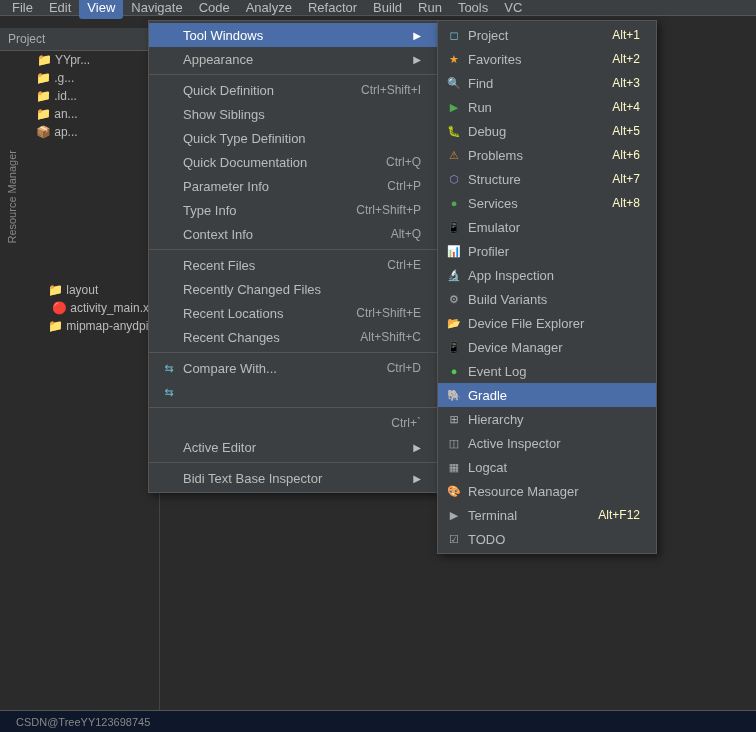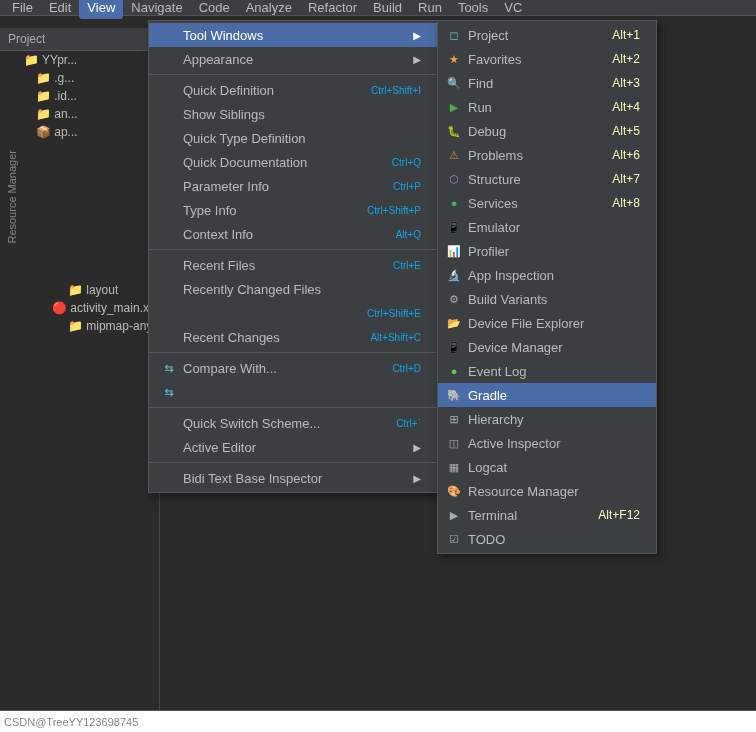--- a/index.html
+++ b/index.html
@@ -50,44 +50,44 @@
       color: #aaaaaa;
       border-bottom: 1px solid #555;
     }
     .panel-item {
       padding: 2px 8px 2px 16px;
       font-size: 12px;
       color: #bbbbbb;
       white-space: nowrap;
       overflow: hidden;
     }
-    .panel-item.indent1 { padding-left: 24px; }
+    .panel-item.indent1 { padding-left: 37px; }
     .panel-item.indent2 { padding-left: 36px; }
-    .panel-item.indent3 { padding-left: 68px; }
+    .panel-item.indent3 { padding-left: 48px; }
 
     
     .view-menu {
       background: #3c3f41;
       border: 1px solid #555;
       min-width: 290px;
       box-shadow: 3px 3px 8px rgba(0,0,0,0.5);
       padding: 2px 0;
     }
     .menu-item {
       display: flex;
       align-items: center;
       justify-content: space-between;
       padding: 4px 16px 4px 12px;
       cursor: pointer;
       white-space: nowrap;
       color: #bbbbbb;
     }
     .menu-item.active-item { background: #4a6da7; color: #ffffff; }
     .menu-item-label { flex: 1; }
-    .menu-item-shortcut { color: #0ea5e9; font-size: 10px; margin-left: 20px; }
+    .menu-item-shortcut { color: #a3a3a3; font-size: 12px; margin-left: 20px; }
     .menu-arrow { margin-left: 8px; font-size: 10px; }
     .menu-separator {
       height: 1px;
       background: #555;
       margin: 3px 0;
     }
     .menu-item-icon {
       width: 16px;
       height: 16px;
       margin-right: 6px;
@@ -154,25 +154,25 @@
     .icon-terminal { color: #aaaaaa; }
     .icon-todo { color: #aaaaaa; }
     .icon-compare { color: #6dbacf; }
 
     .bottom-status {
       position: absolute;
       bottom: 0;
       left: 0;
       right: 0;
       height: 22px;
-      background: #ffffff;
+      background: #0f172a;
       border-top: 1px solid #555;
       display: flex;
       align-items: center;
-      padding: 0 4px;
+      padding: 0 16px;
       font-size: 11px;
       color: #888;
     }
   </style>
 </head>
 <body>
 
 <div class="menu-bar">
   <span class="menu-bar-item">File</span>
   <span class="menu-bar-item">Edit</span>
@@ -269,20 +269,21 @@
       <span class="menu-item-shortcut">Ctrl+E</span>
     </div>
 
     <div class="menu-item">
       <span class="menu-item-icon"></span>
       <span class="menu-item-label">Recently Changed Files</span>
     </div>
 
     <div class="menu-item">
       <span class="menu-item-icon"></span>
+      <span class="menu-item-label">Recent Locations</span>
       <span class="menu-item-shortcut">Ctrl+Shift+E</span>
     </div>
 
     <div class="menu-item">
       <span class="menu-item-icon"></span>
       <span class="menu-item-label">Recent Changes</span>
       <span class="menu-item-shortcut">Alt+Shift+C</span>
     </div>
 
     <div class="menu-separator"></div>
@@ -294,21 +295,20 @@
     </div>
 
     <div class="menu-item">
       <span class="menu-item-icon icon-compare">⇆</span>
     </div>
 
     <div class="menu-separator"></div>
 
     <div class="menu-item">
       <span class="menu-item-icon"></span>
-      <span class="menu-item-label">Quick Switch Scheme...</span>
       <span class="menu-item-shortcut">Ctrl+`</span>
     </div>
 
     <div class="menu-item">
       <span class="menu-item-icon"></span>
       <span class="menu-item-label">Active Editor</span>
       <span class="menu-arrow">▶</span>
     </div>
 
     <div class="menu-separator"></div>

